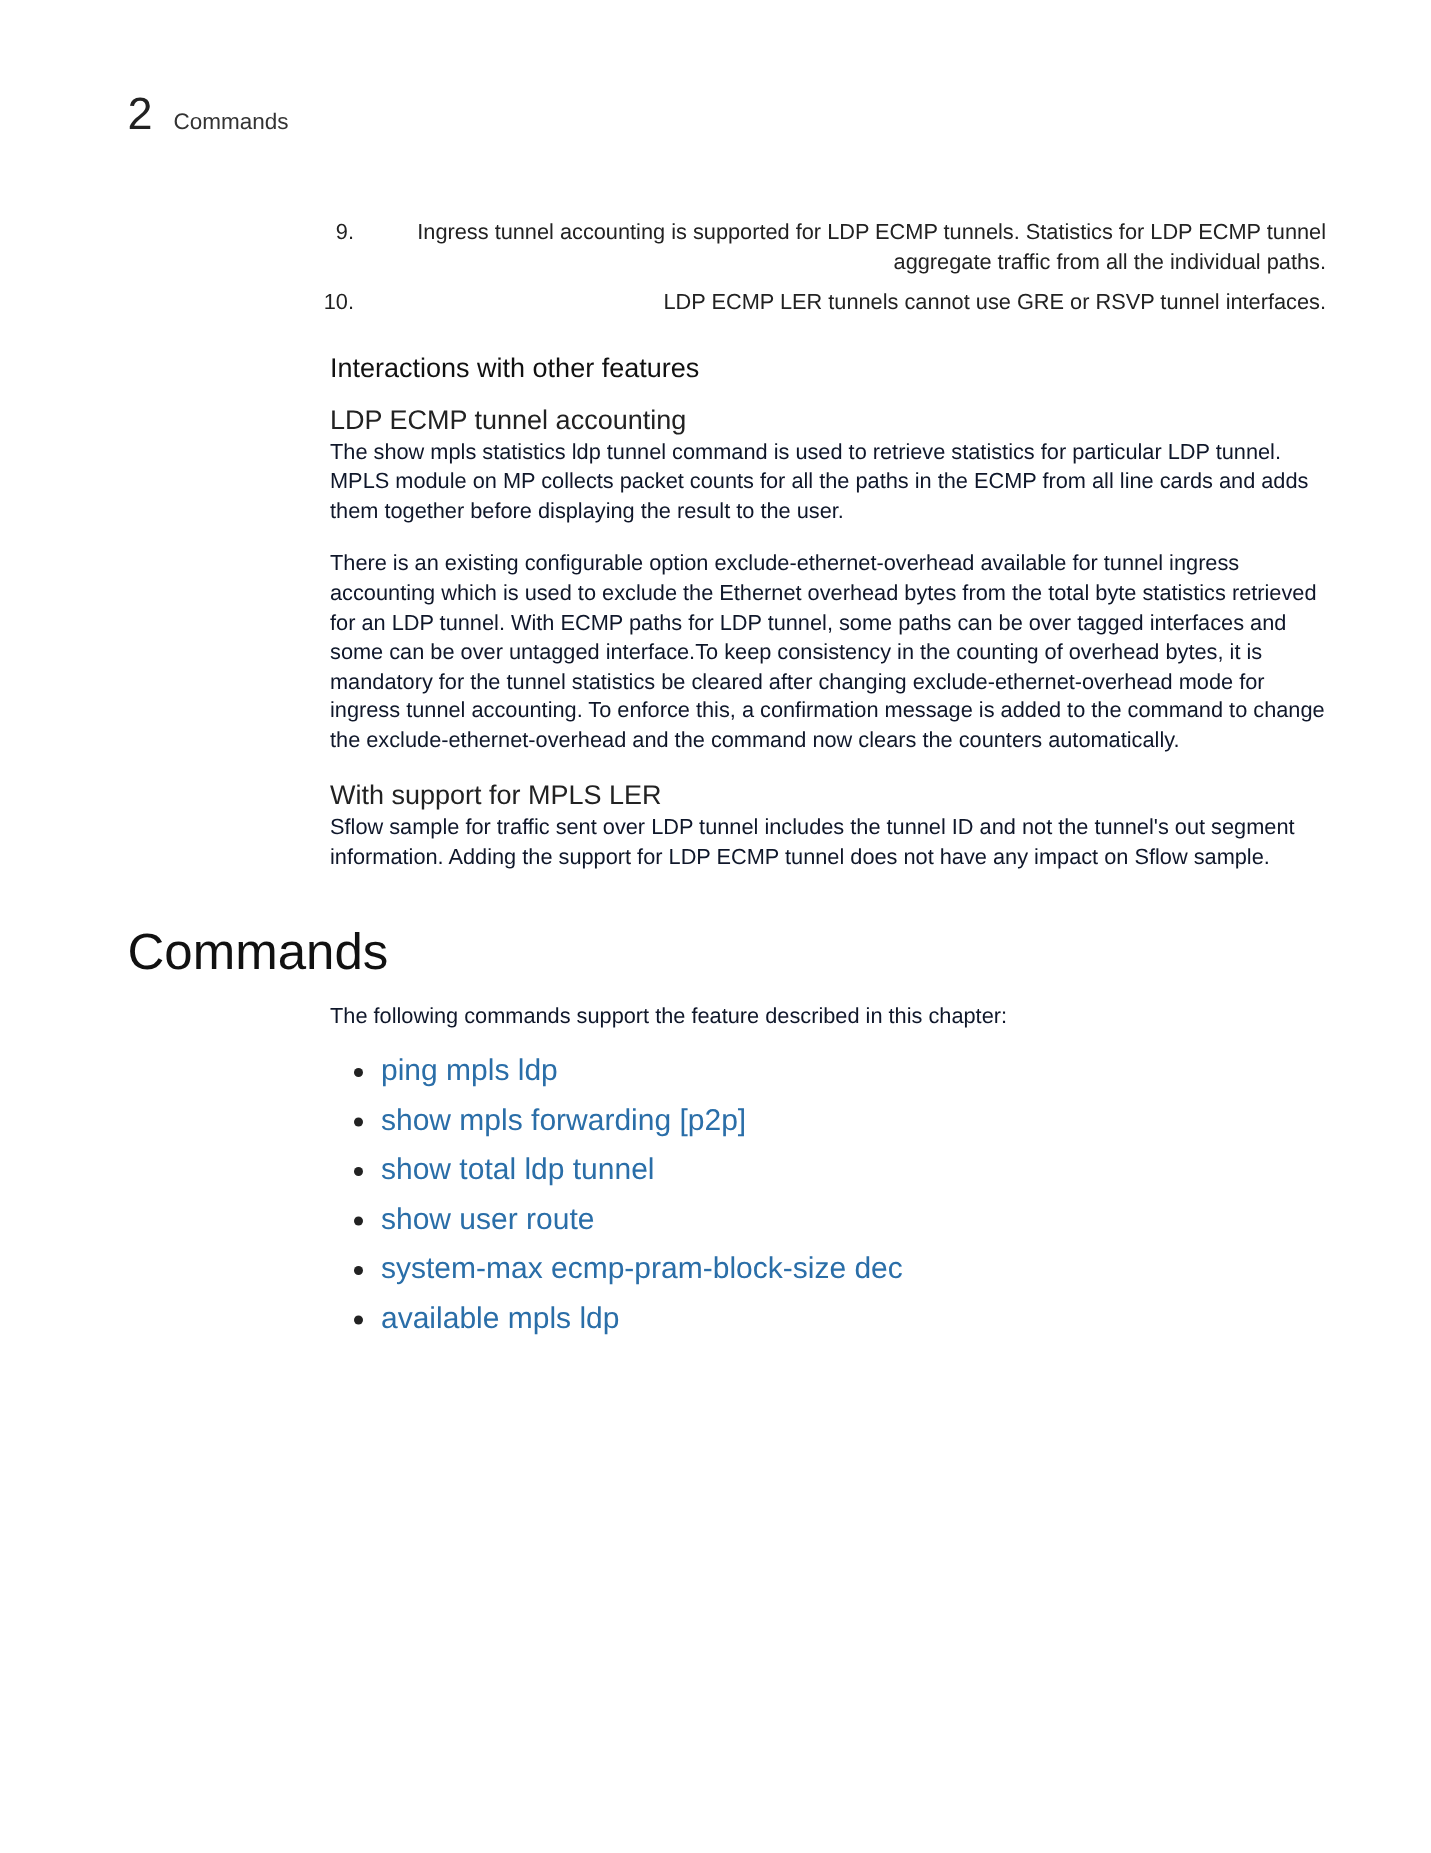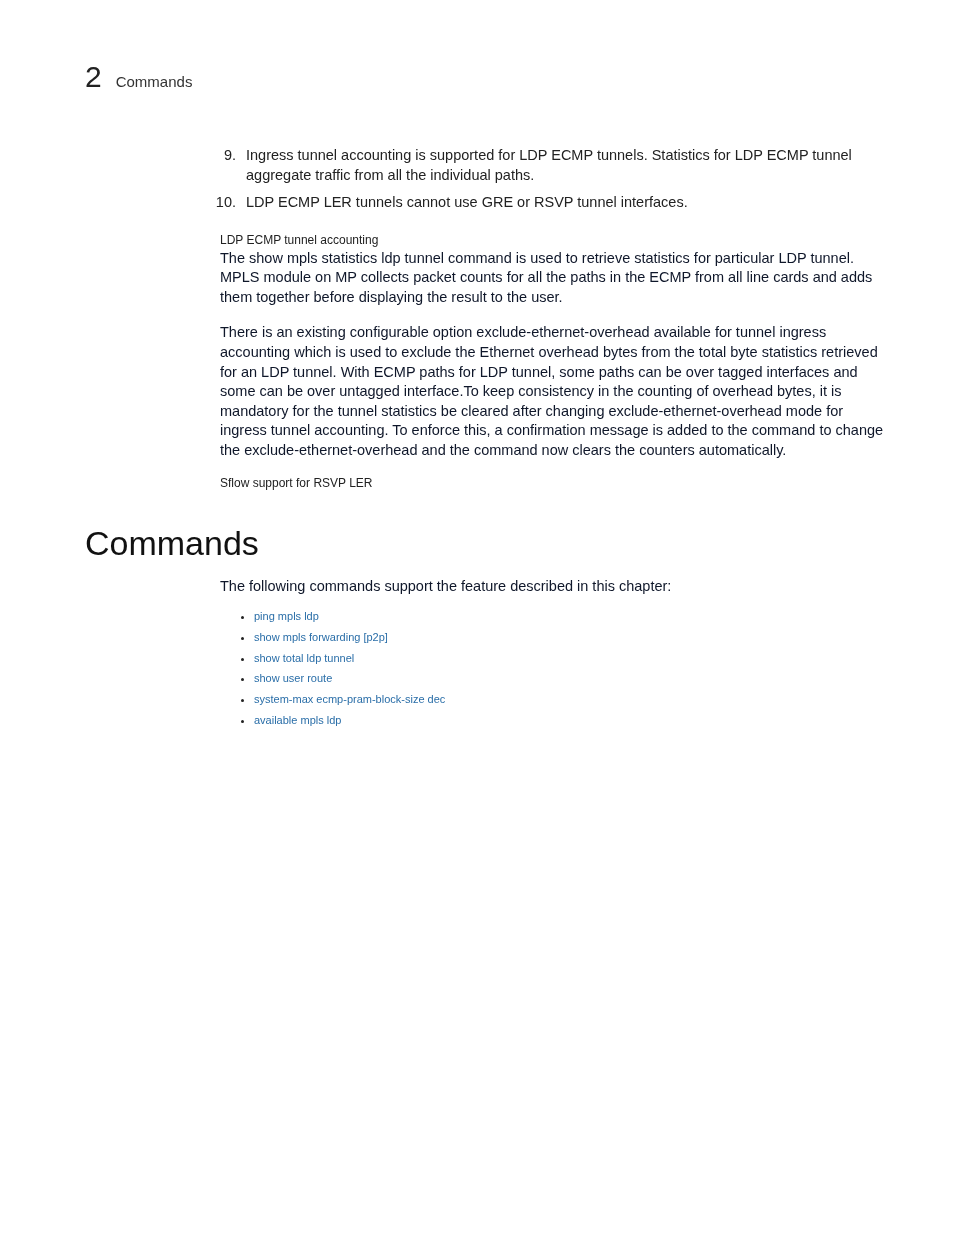--- a/index.html
+++ b/index.html
@@ -36,31 +36,32 @@
   ol.numlist {
     margin: 0 0 20px 0;
     padding-left: 20px;
     font-size: 14.5px;
     line-height: 1.35;
     color: #222;
   }
   ol.numlist li {
     margin-bottom: 8px;
     padding-left: 6px;
+    text-align: right;
   }
   .subhead {
     font-size: 18px;
     font-weight: 400;
     margin: 22px 0 14px 0;
     color: #111;
     font-family: "Arial Narrow", Arial, Helvetica, sans-serif;
     font-stretch: condensed;
   }
   .para-title {
-    font-size: 12px;
+    font-size: 18px;
     color: #222;
     margin-bottom: 2px;
   }
   .para {
     font-size: 14.5px;
     line-height: 1.35;
     color: #0f172a;
     margin: 0 0 16px 0;
   }
   h1.mainhead {
@@ -68,21 +69,21 @@
     font-size: 34px;
     font-weight: 400;
     color: #111;
     font-family: "Arial Narrow", Arial, Helvetica, sans-serif;
     font-stretch: condensed;
     letter-spacing: 0px;
   }
   ul.bullets {
     margin: 8px 0 0 0;
     padding-left: 34px;
-    font-size: 11px;
+    font-size: 20px;
     line-height: 1.35;
   }
   ul.bullets li {
     margin-bottom: 6px;
     color: #222;
     list-style-type: disc;
   }
   ul.bullets li span.link {
     color: #2a6ea8;
   }
@@ -96,26 +97,28 @@
     <span class="chapnum">2</span>
     <span class="chaptitle">Commands</span>
   </div>
 
   <div class="content">
     <ol class="numlist" start="9">
       <li>Ingress tunnel accounting is supported for LDP ECMP tunnels. Statistics for LDP ECMP tunnel aggregate traffic from all the individual paths.</li>
       <li>LDP ECMP LER tunnels cannot use GRE or RSVP tunnel interfaces.</li>
     </ol>
 
+    <div class="subhead">Interactions with other features</div>
 
     <div class="para-title">LDP ECMP tunnel accounting</div>
     <p class="para">The show mpls statistics ldp tunnel command is used to retrieve statistics for particular LDP tunnel. MPLS module on MP collects packet counts for all the paths in the ECMP from all line cards and adds them together before displaying the result to the user.</p>
     <p class="para">There is an existing configurable option exclude-ethernet-overhead available for tunnel ingress accounting which is used to exclude the Ethernet overhead bytes from the total byte statistics retrieved for an LDP tunnel. With ECMP paths for LDP tunnel, some paths can be over tagged interfaces and some can be over untagged interface.To keep consistency in the counting of overhead bytes, it is mandatory for the tunnel statistics be cleared after changing exclude-ethernet-overhead mode for ingress tunnel accounting. To enforce this, a confirmation message is added to the command to change the exclude-ethernet-overhead and the command now clears the counters automatically.</p>
 
-    <div class="para-title">Sflow support for RSVP LER</div>
+    <div class="para-title">With support for MPLS LER</div>
+    <p class="para">Sflow sample for traffic sent over LDP tunnel includes the tunnel ID and not the tunnel's out segment information. Adding the support for LDP ECMP tunnel does not have any impact on Sflow sample.</p>
   </div>
 
   <h1 class="mainhead">Commands</h1>
 
   <div class="content">
     <p class="para" style="margin-bottom:12px;">The following commands support the feature described in this chapter:</p>
     <ul class="bullets">
       <li><span class="link">ping mpls ldp</span></li>
       <li><span class="link">show mpls forwarding [p2p]</span></li>
       <li><span class="link">show total ldp tunnel</span></li>

